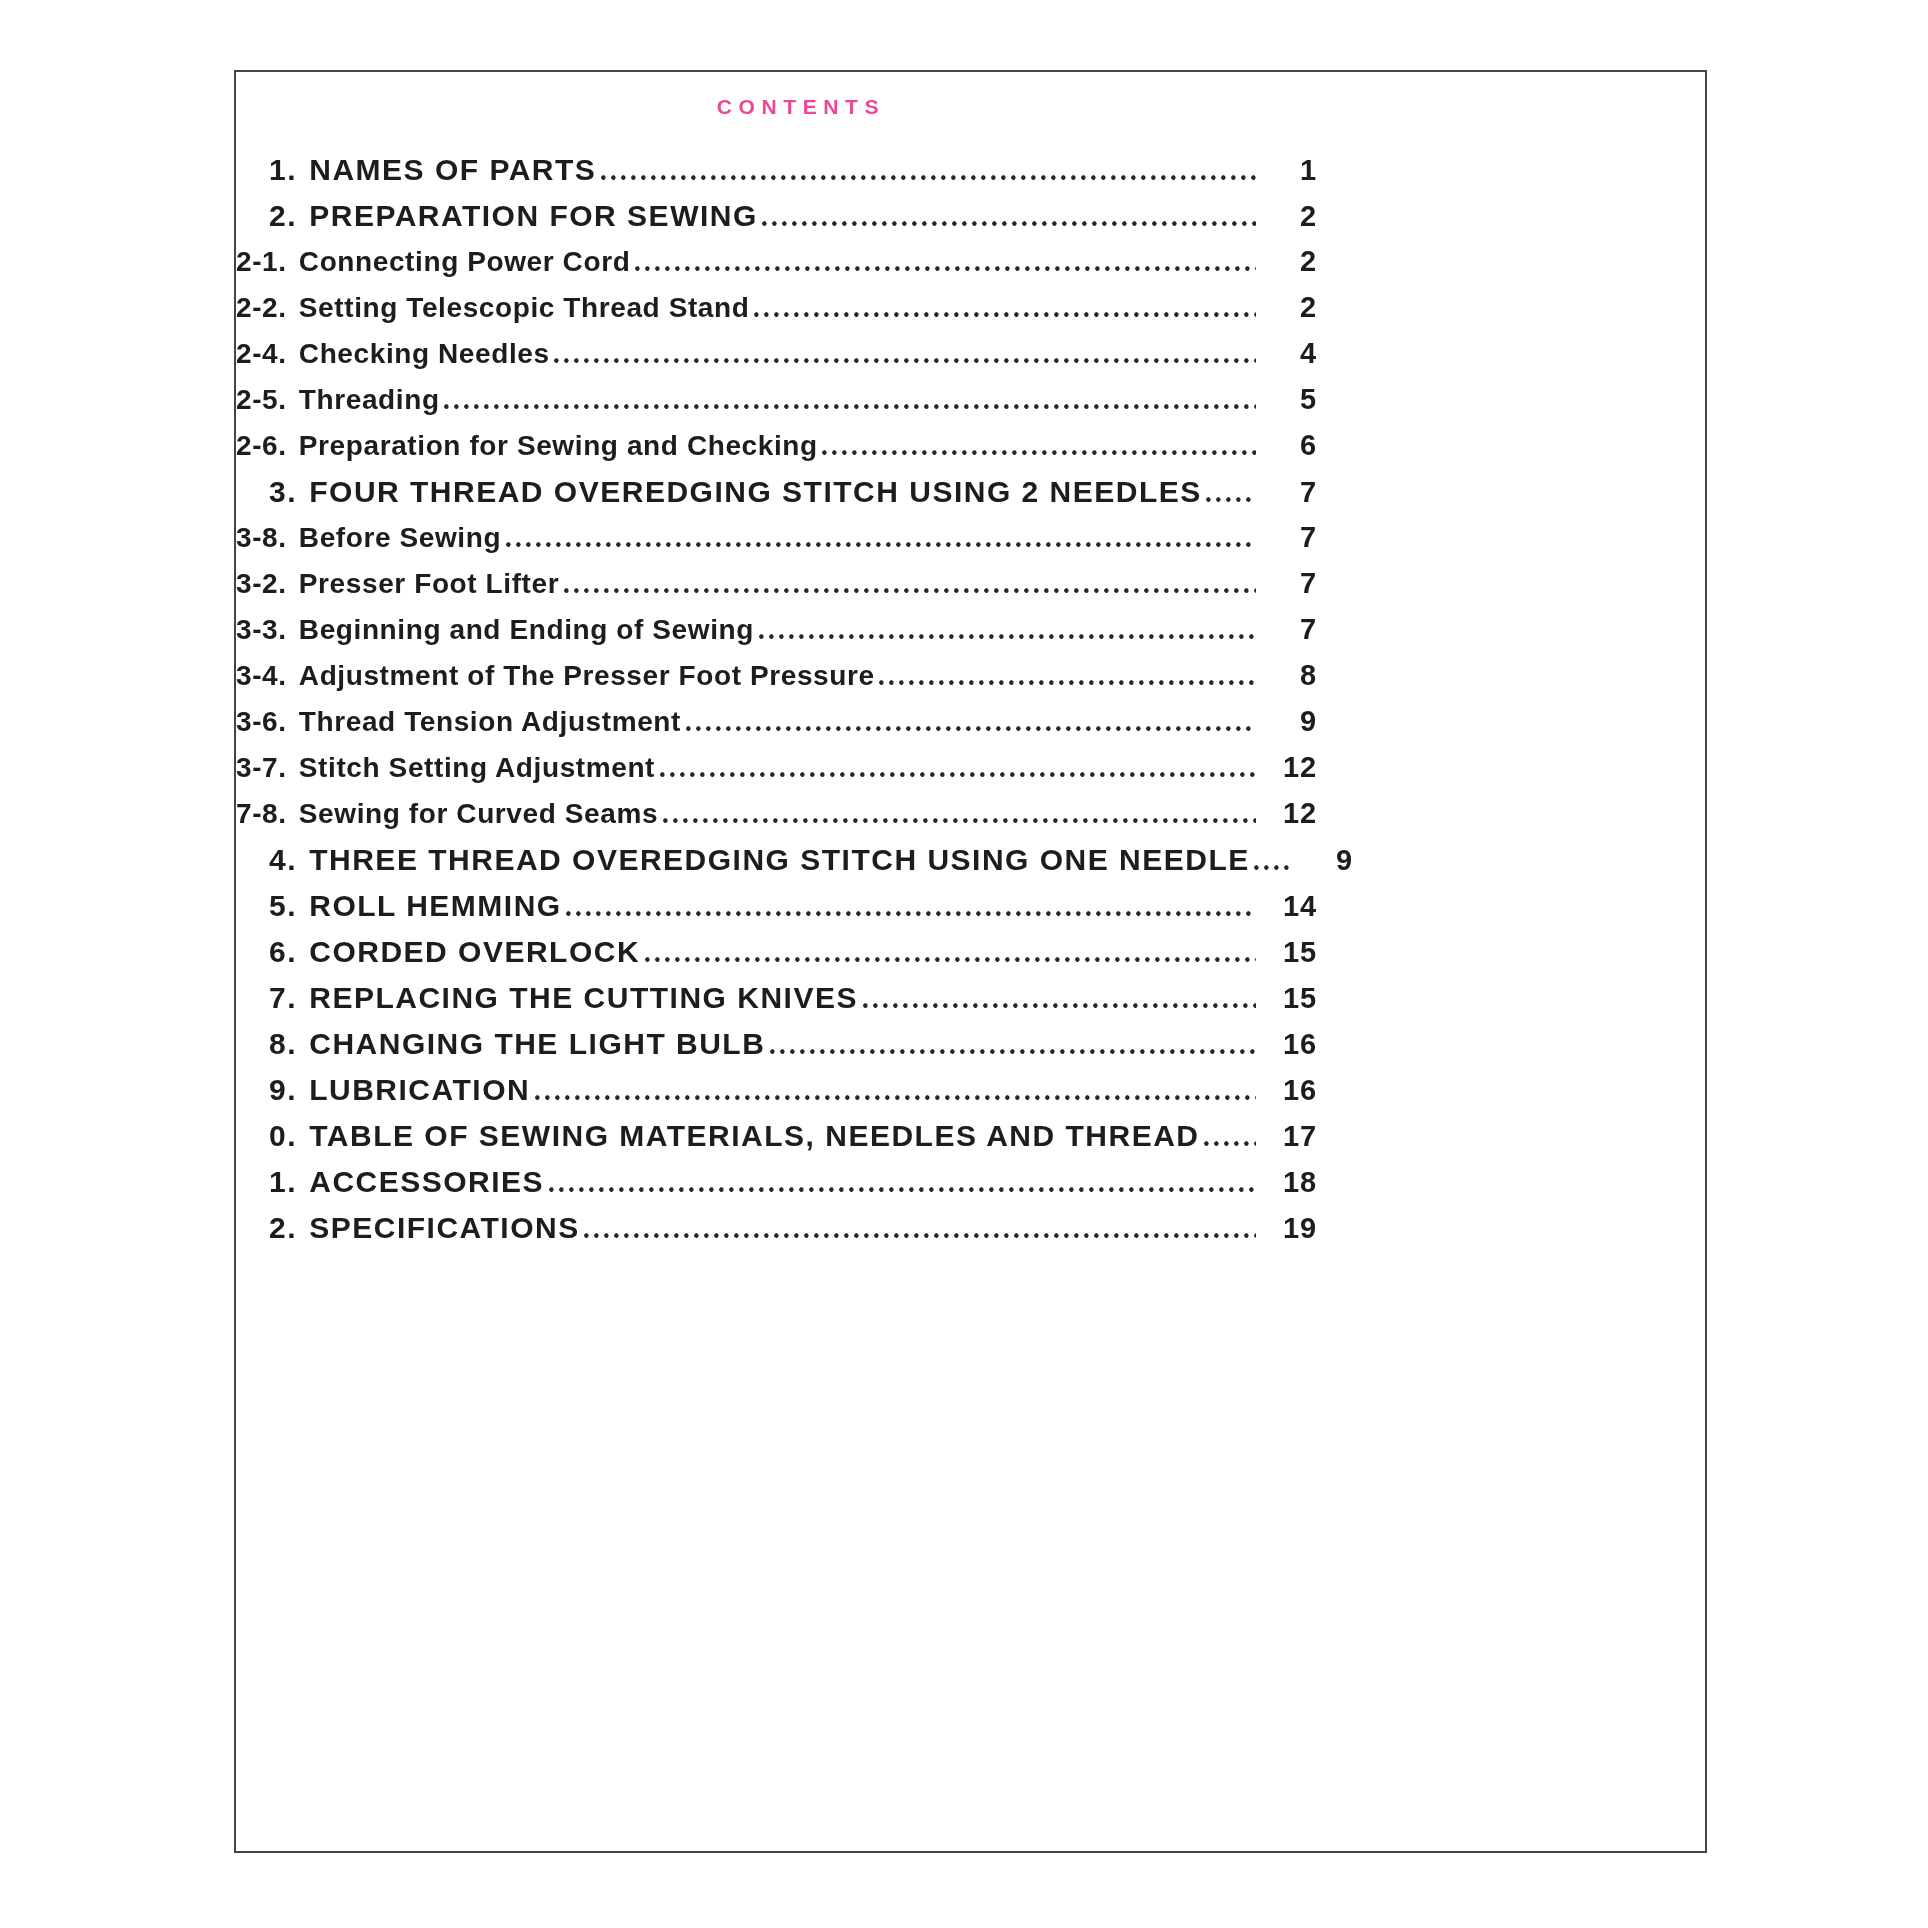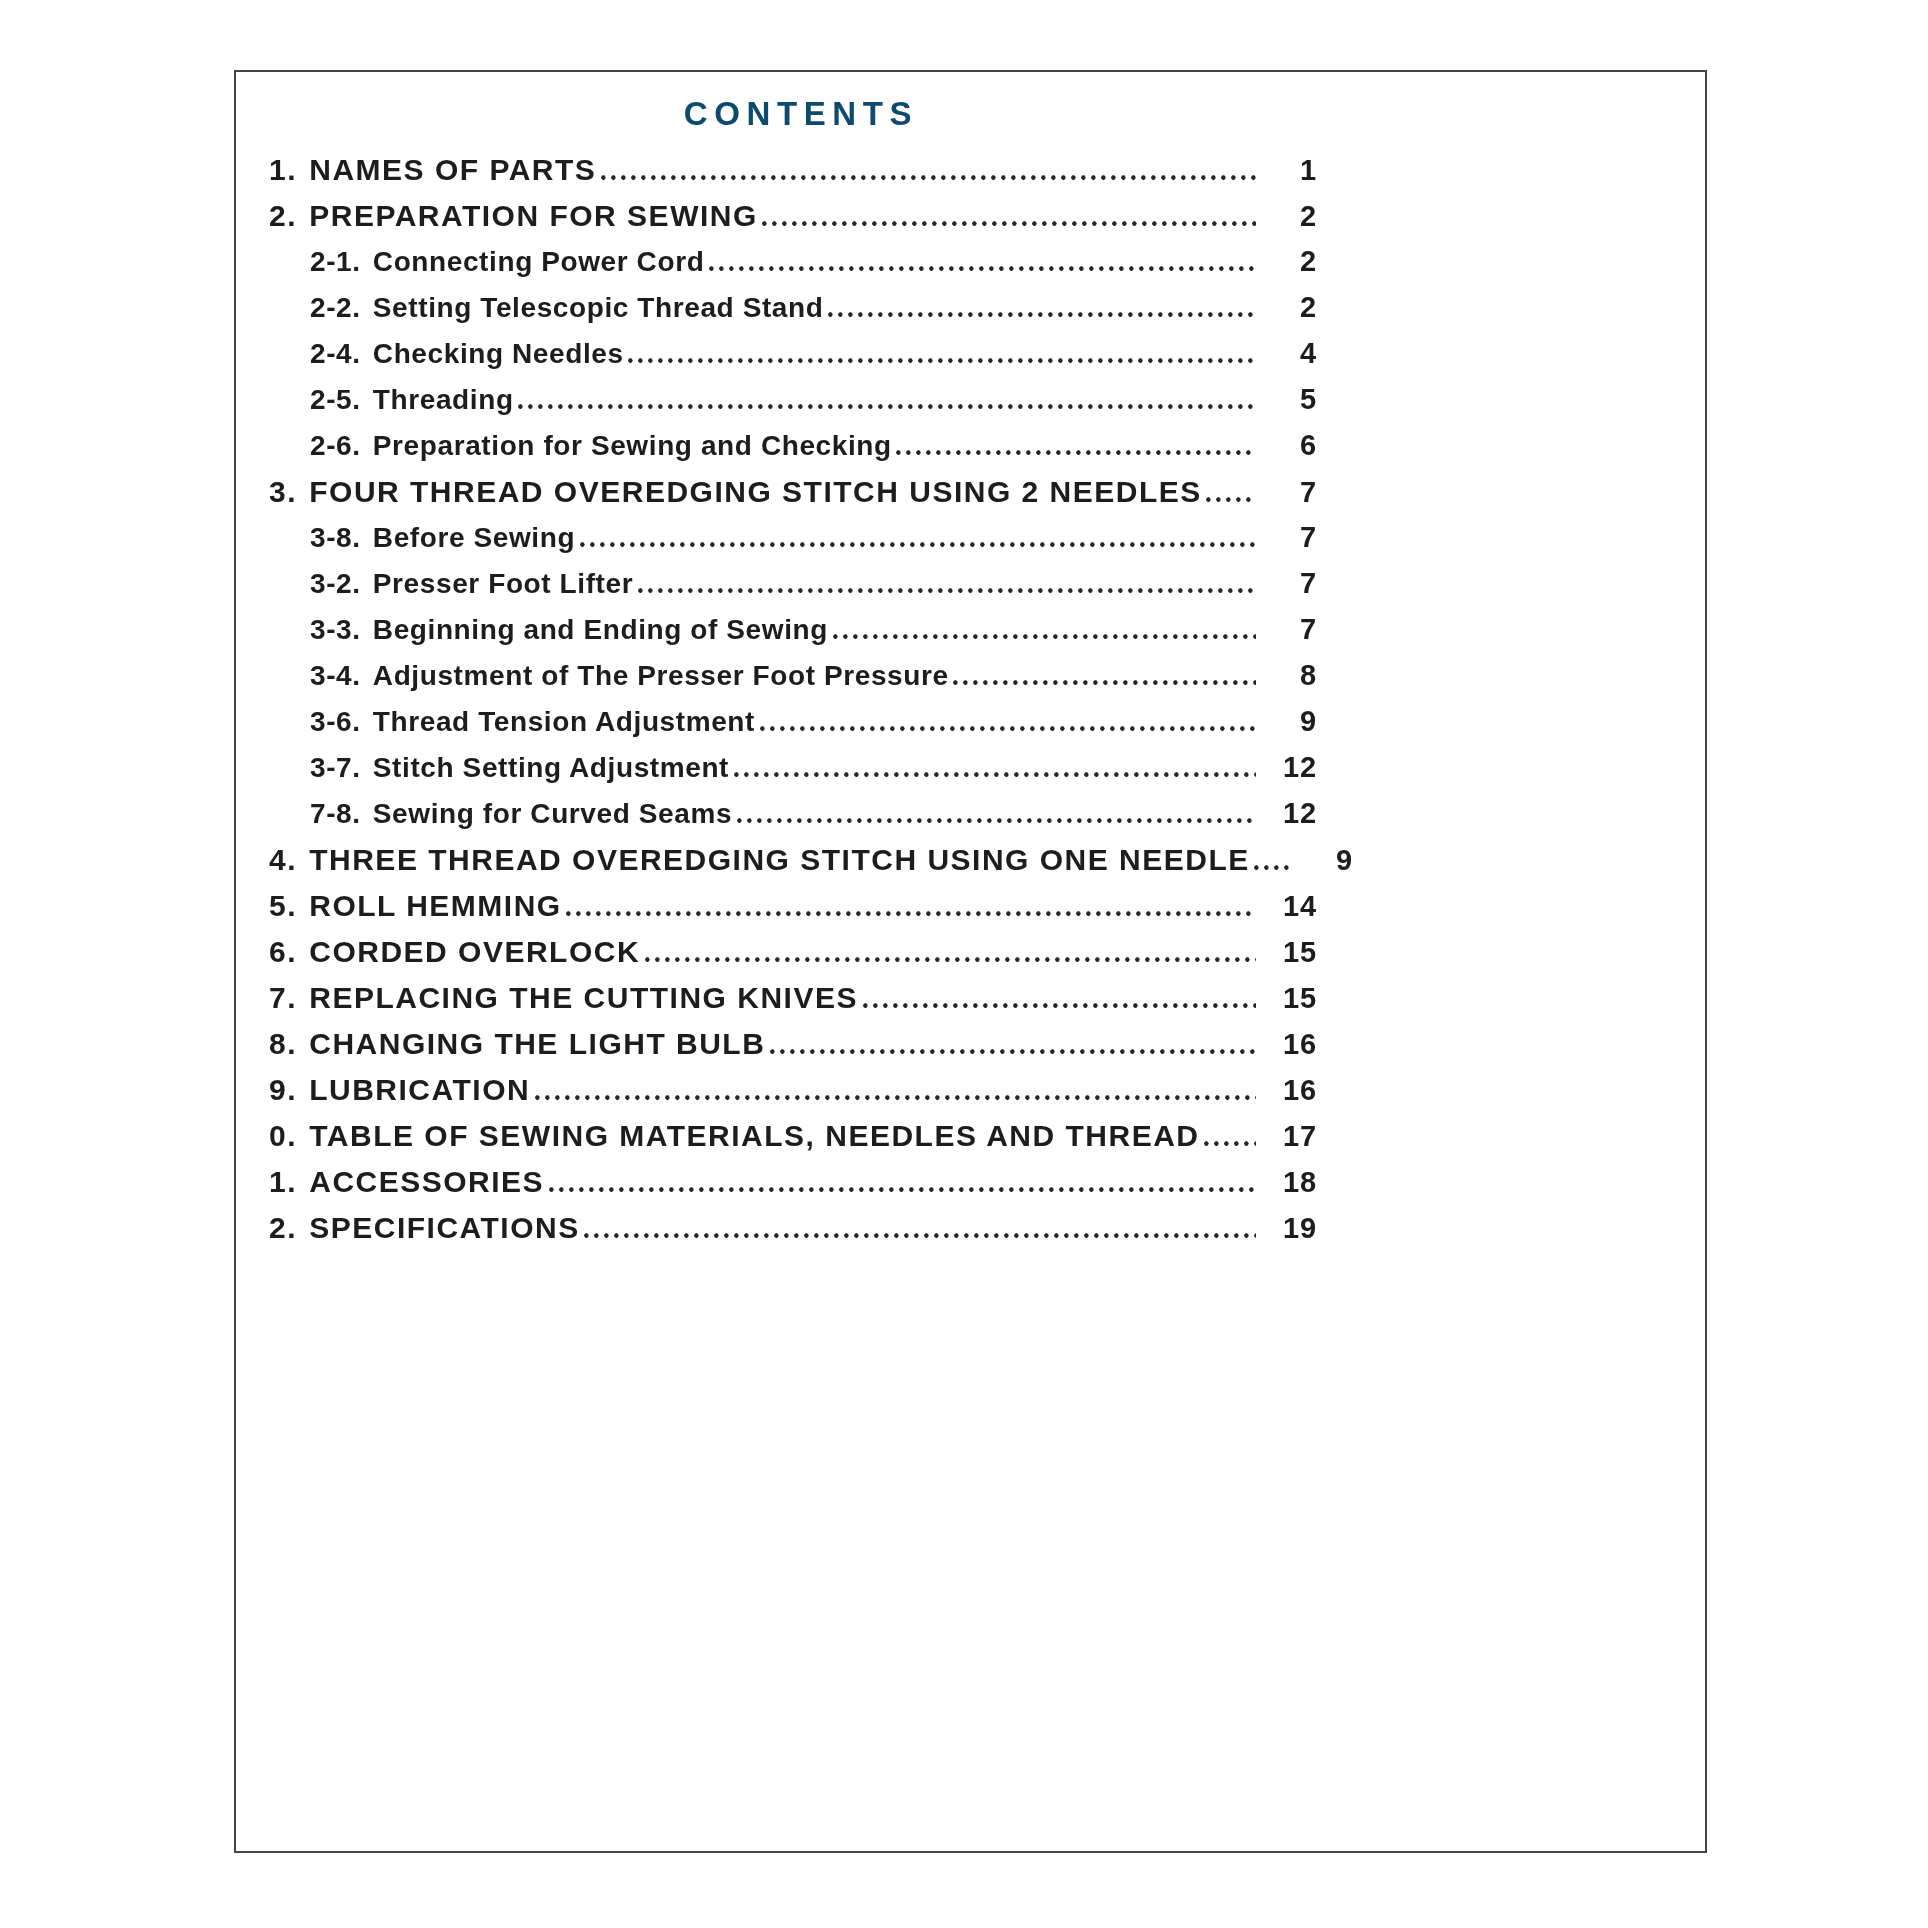--- a/index.html
+++ b/index.html
@@ -27,24 +27,24 @@
     border: 2.8px solid #454545;
     background: #ffffff;
   }
   .title {
     margin: 0;
     position: absolute;
     top: 22.6px;
     left: 33px;
     width: 1064px;
     text-align: center;
-    font-size: 33px;
+    font-size: 21px;
     font-weight: bold;
     letter-spacing: 6.6px;
-    color: #0c4a6e;
+    color: #ec4899;
     white-space: nowrap;
   }
   .toc {
     position: absolute;
     top: 81px;
     left: 0;
     right: 0;
   }
   .row {
     display: flex;
@@ -54,21 +54,20 @@
     color: #1d1d1d;
     font-weight: bold;
     white-space: nowrap;
   }
   .row-l1 {
     padding-left: 33px;
     font-size: 30px;
     letter-spacing: 1.5px;
   }
   .row-l2 {
-    padding-left: 74px;
     font-size: 28px;
     letter-spacing: 0.6px;
   }
   .num {
     flex: none;
     margin-right: 12.2px;
   }
   .label {
     flex: none;
   }

